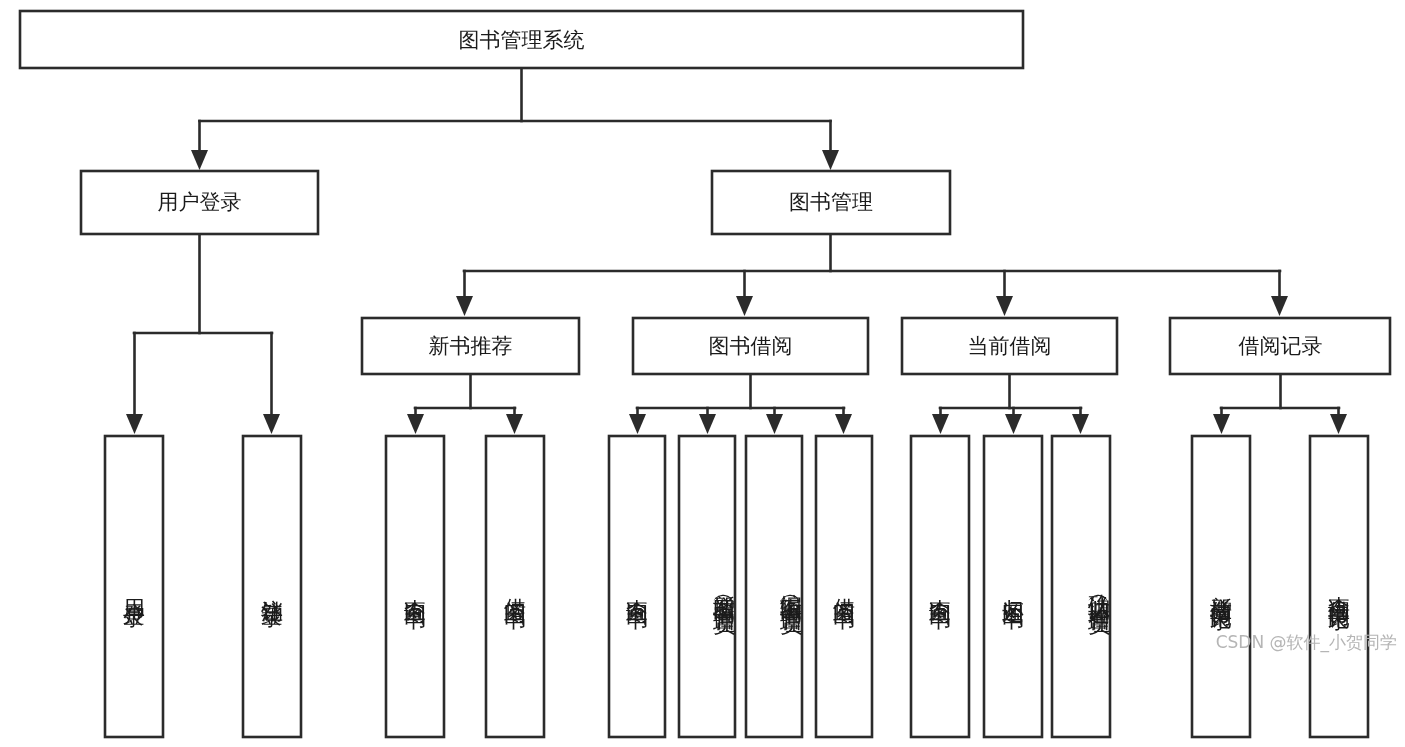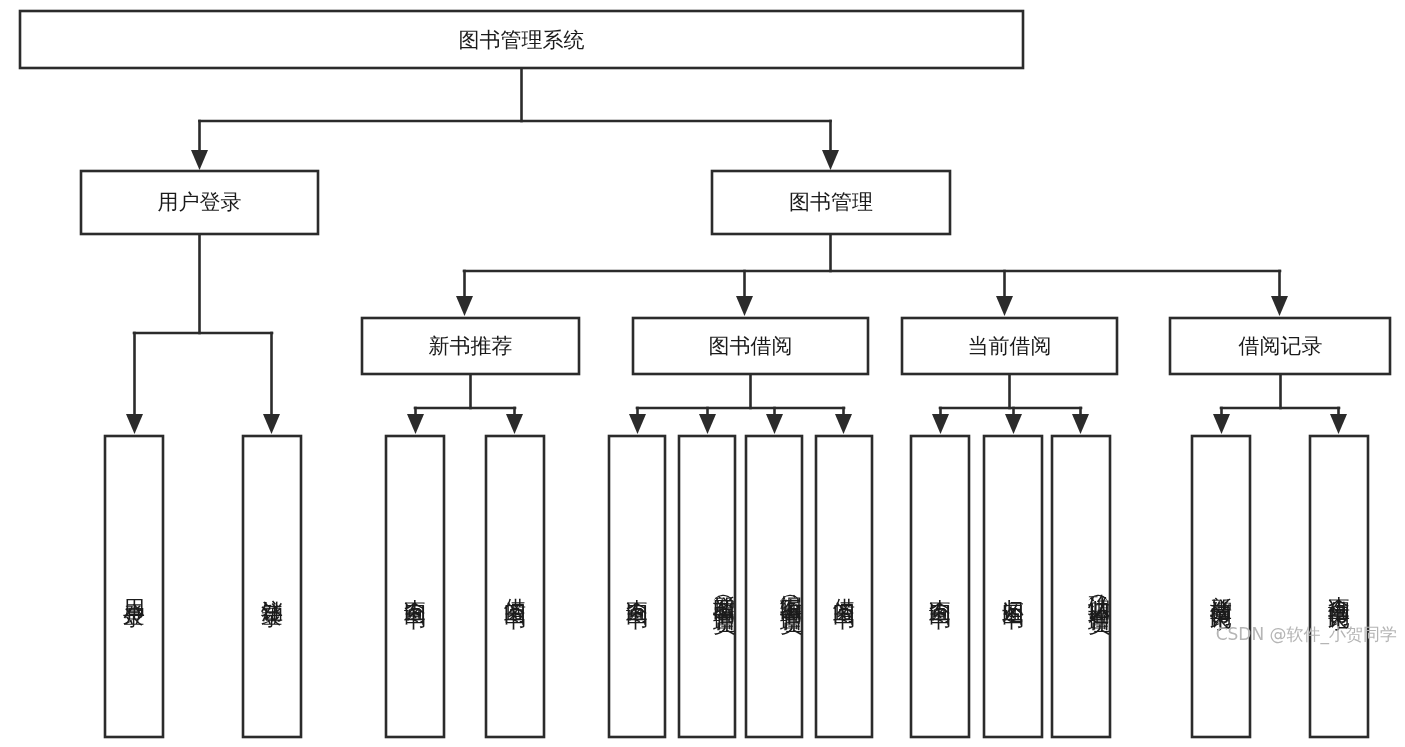--- a/index.html
+++ b/index.html
@@ -60,21 +60,21 @@
     letter-spacing: 3px;
     white-space: nowrap;
     display: flex;
     align-items: center;
     justify-content: center;
     pointer-events: none;
   }
   .watermark {
     position: absolute;
     right: 8px;
-    bottom: 12px;
+    bottom: 4px;
     font-family: "DejaVu Sans", "Liberation Sans", sans-serif;
     font-size: 17px;
     color: #b5b5b5;
     white-space: nowrap;
   }
 </style>
 </head>
 <body>
 
 <div id="diagram-root">

